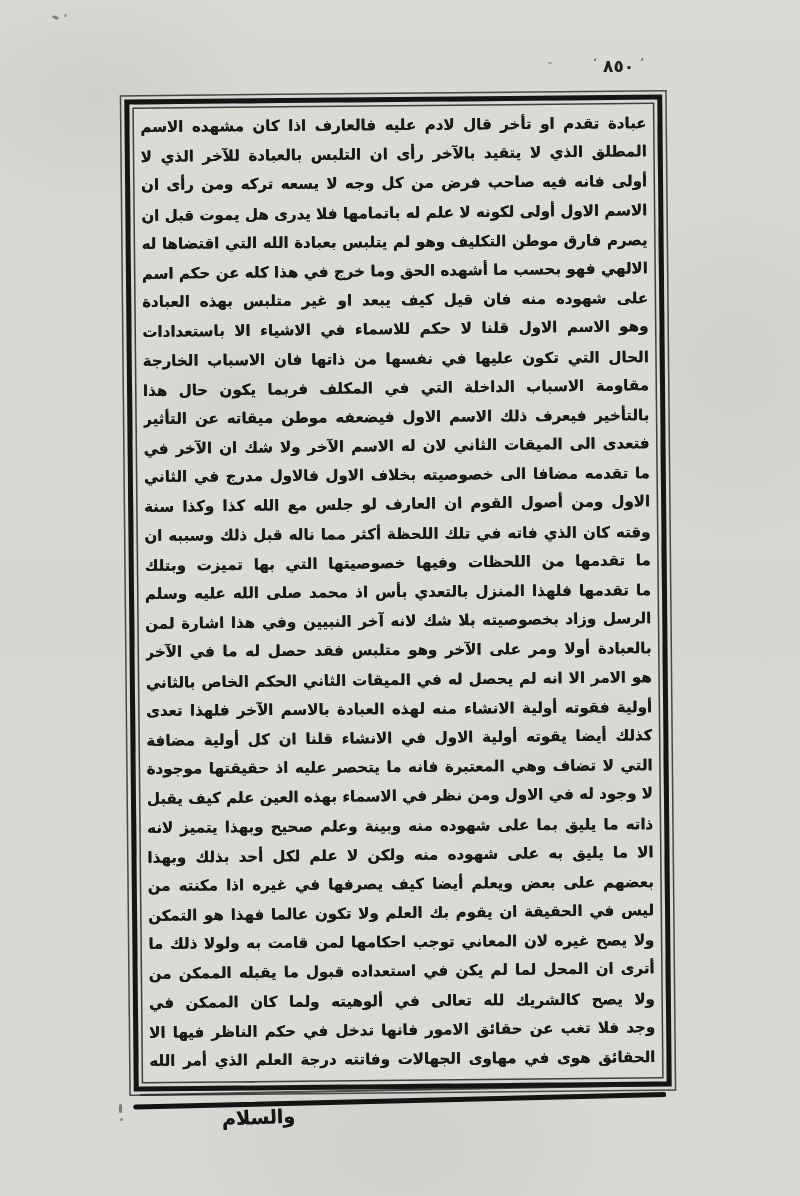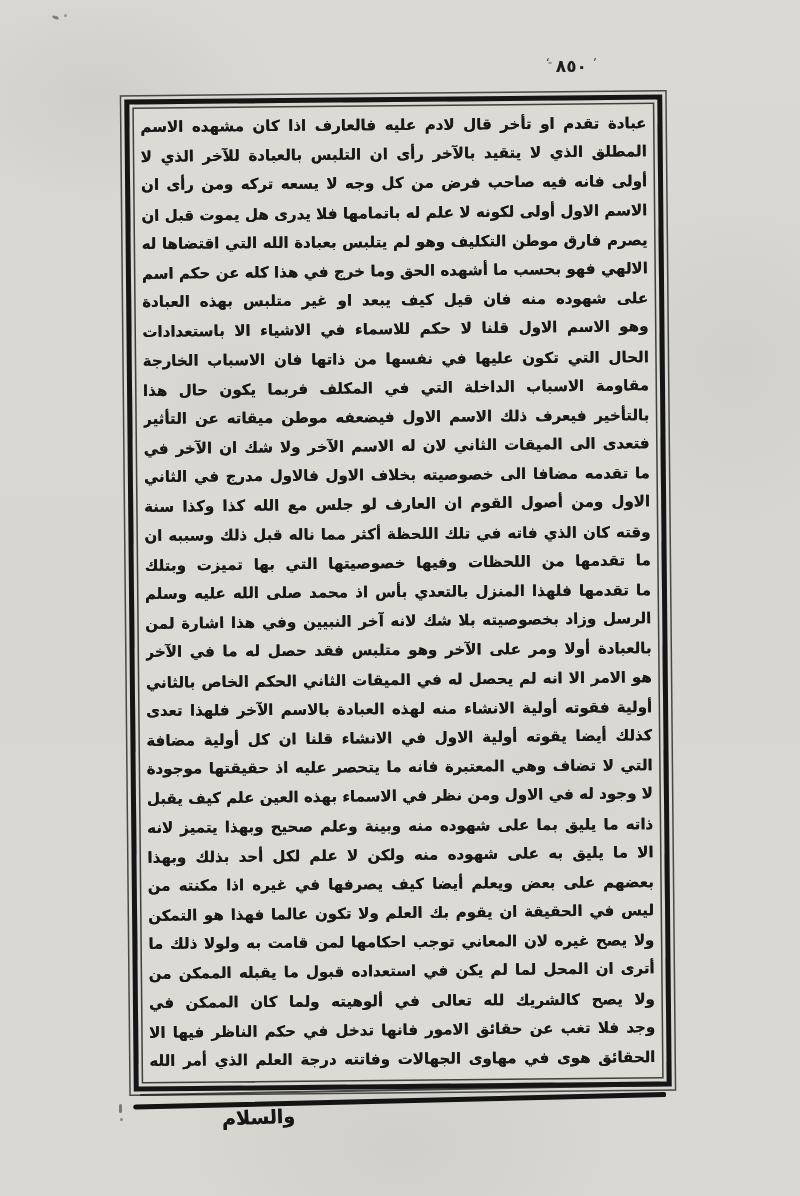--- a/index.html
+++ b/index.html
@@ -12,21 +12,21 @@
     position:relative;width:800px;height:1196px;
     background:
       radial-gradient(ellipse 300px 200px at 12% 8%, rgba(120,120,115,.10), transparent 60%),
       radial-gradient(ellipse 260px 300px at 92% 30%, rgba(120,120,115,.08), transparent 60%),
       radial-gradient(ellipse 400px 260px at 50% 96%, rgba(110,110,105,.08), transparent 60%),
       linear-gradient(180deg,#dad9d5 0%,#d7d6d2 50%,#d9d8d3 100%);
   }
   
   .pageno{
     position:absolute;left:540px;top:56px;width:110px;
-    text-align:left;color:#1e1e1e;font-size:17px;font-weight:700;
+    text-align:right;color:#1e1e1e;font-size:17px;font-weight:700;
     letter-spacing:3px;direction:rtl;
   }
   .pageno .mark{
     font-size:12px;color:#3a3a3a;letter-spacing:0;
     position:relative;top:-5px;padding:0 6px;font-weight:400;
   }
   
   .frame-rot{
     position:absolute;left:129px;top:97px;width:538px;height:992px;
     transform:rotate(-0.55deg);transform-origin:50% 50%;

